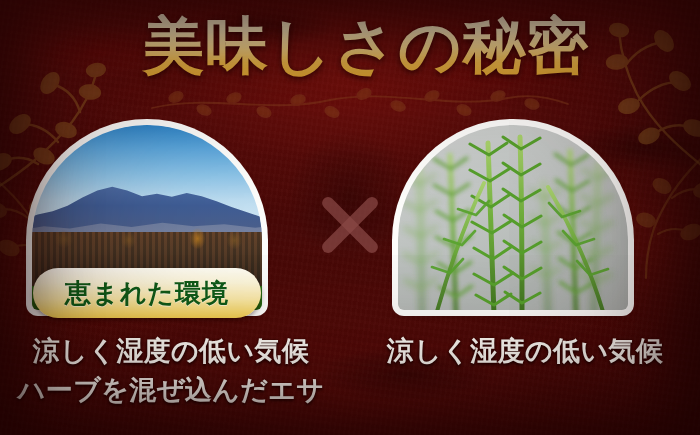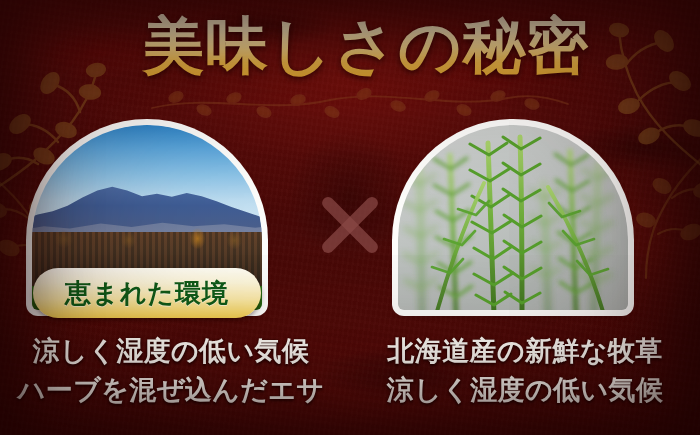--- a/index.html
+++ b/index.html
@@ -331,19 +331,18 @@
     <div class="xbar r1"></div>
     <div class="xbar r2"></div>
   </div>
 
   <div class="caps">
     <div class="cap left">
       <div class="ln">涼しく湿度の低い気候</div>
       <div class="ln">ハーブを混ぜ込んだエサ</div>
     </div>
     <div class="cap right">
-      <div class="ln">北海道産の新鮮な牧草</div>
       <div class="ln">涼しく湿度の低い気候</div>
     </div>
   </div>
 
   <div class="vig"></div>
 </div>
 
 </body></html>

